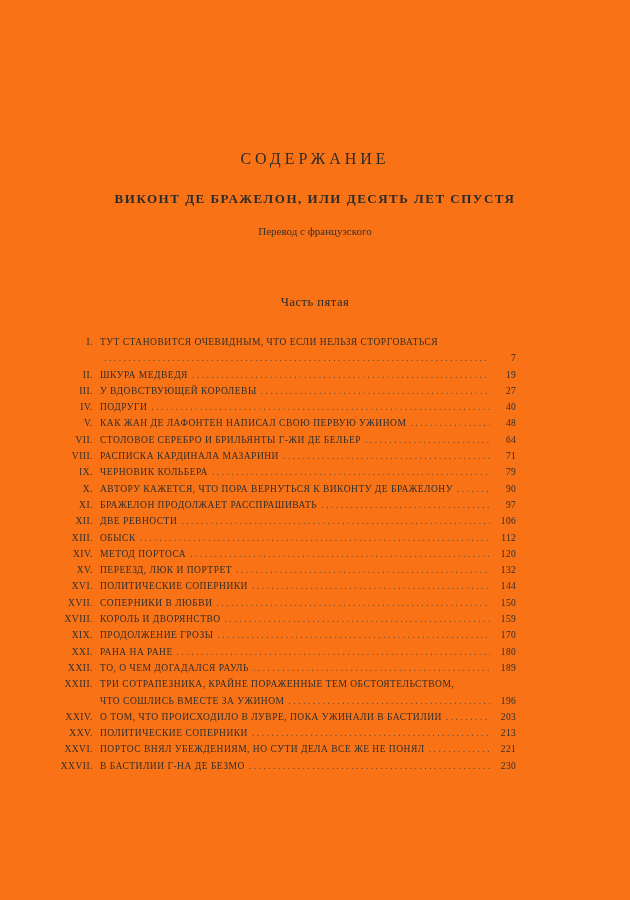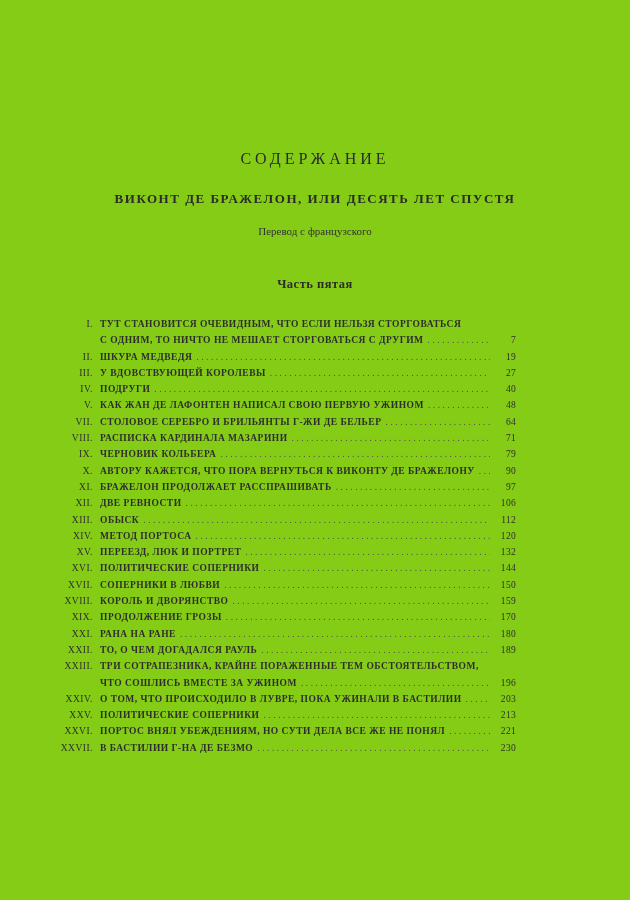--- a/index.html
+++ b/index.html
@@ -12,21 +12,21 @@
     height: 900px;
     overflow: hidden;
     font-family: "Liberation Serif", "DejaVu Serif", serif;
     color: #262626;
     -webkit-font-smoothing: antialiased;
   }
   .page {
     position: relative;
     width: 630px;
     height: 900px;
-    background: #84cc16;
+    background: #f97316;
     box-sizing: border-box;
     padding-top: 150px;
   }
   .contents-title {
     text-align: center;
     font-size: 16px;
     font-weight: 500;
     letter-spacing: 4px;
     color: #2b2b2b;
   }
@@ -40,23 +40,23 @@
   }
   .translation-note {
     text-align: center;
     font-size: 11px;
     margin-top: 18px;
     color: #333333;
   }
   .part-title {
     text-align: center;
     font-size: 12.5px;
-    font-weight: bold;
+    font-weight: normal;
     letter-spacing: 0.5px;
-    margin-top: 40px;
+    margin-top: 58px;
     color: #2b2b2b;
   }
   .toc {
     margin: 24px 0 0 60px;
     width: 456px;
     font-size: 9.5px;
     letter-spacing: 0.5px;
     color: #2e2e2e;
   }
   .toc-entry {
@@ -75,21 +75,20 @@
     flex: 1;
     min-width: 0;
   }
   .toc-line {
     display: flex;
     align-items: baseline;
     line-height: 16.3px;
   }
   .toc-text {
     white-space: nowrap;
-    font-weight: bold;
   }
   .leader {
     flex: 1;
     overflow: hidden;
     white-space: nowrap;
     margin: 0 4px;
     color: #4a4a4a;
   }
   .leader::after {
     content: "......................................................................................................................";
@@ -112,21 +111,20 @@
   <div class="translation-note">Перевод с французского</div>
   <div class="part-title">Часть пятая</div>
   <div class="toc" id="toc">
       <div class="toc-entry">
         <span class="toc-num">I.</span>
         <div class="toc-body">
           <div class="toc-line">
             <span class="toc-text">ТУТ СТАНОВИТСЯ ОЧЕВИДНЫМ, ЧТО ЕСЛИ НЕЛЬЗЯ СТОРГОВАТЬСЯ</span>
           </div>
           <div class="toc-line">
-            <span class="toc-text">С ОДНИМ, ТО НИЧТО НЕ МЕШАЕТ СТОРГОВАТЬСЯ С ДРУГИМ</span>
             <span class="leader"></span>
             <span class="toc-page">7</span>
           </div>
         </div>
       </div>
       <div class="toc-entry">
         <span class="toc-num">II.</span>
         <div class="toc-body">
           <div class="toc-line">
             <span class="toc-text">ШКУРА МЕДВЕДЯ</span>

